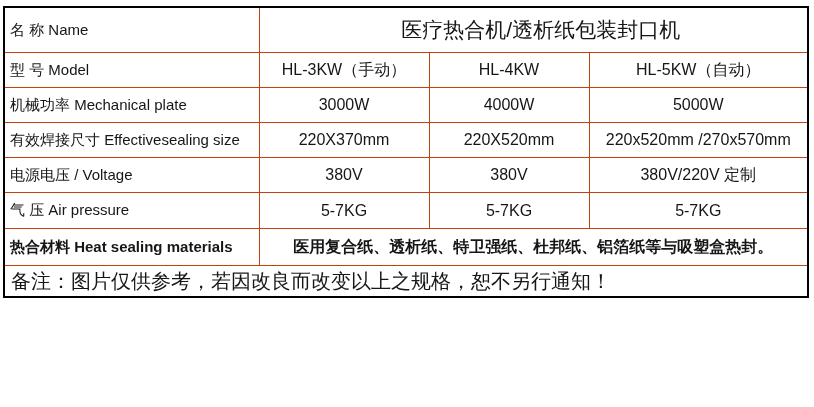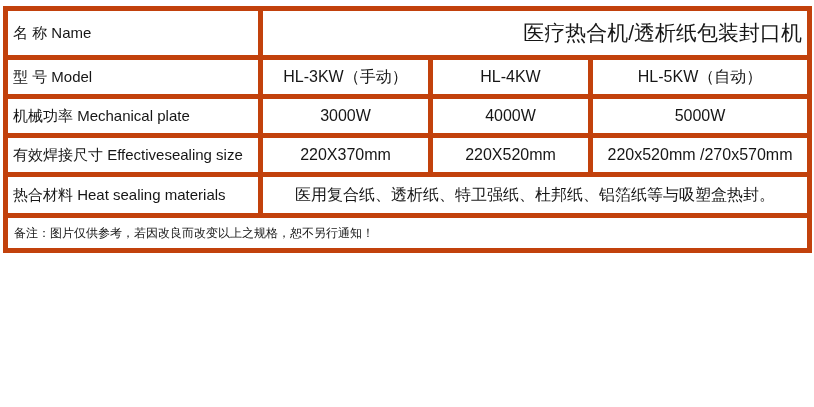--- a/index.html
+++ b/index.html
@@ -17,53 +17,53 @@
   table.spec {
     position: absolute;
     left: 3px;
     top: 6px;
     width: 804px;
     border-collapse: collapse;
     table-layout: fixed;
     border: 2px solid #000000;
   }
   td {
-    border: 5px solid #c2410c;
+    border: 1px solid #c2410c;
     padding: 0 5px;
     font-size: 16px;
     vertical-align: middle;
     overflow: hidden;
     white-space: nowrap;
   }
   td.label {
     text-align: left;
     font-size: 15px;
   }
   td.val {
     text-align: center;
   }
   td.title {
-    text-align: right;
+    text-align: center;
     font-size: 21px;
     padding-left: 20px;
   }
   td.span-val {
     text-align: center;
     font-size: 16px;
   }
   td.remark {
     text-align: left;
-    font-size: 12px;
+    font-size: 20px;
     padding-left: 6px;
   }
   tr.h46 td { height: 44px; }
   tr.h36 td { height: 34px; }
   tr.h56 td { height: 54px; }
   tr.h37 td { height: 35px; }
-  tr.h38 td { height: 36px; }
+  tr.h38 td { height: 36px; font-weight: bold; }
   tr.h32 td { height: 30px; }
   .twolines {
     display: inline-block;
     text-align: left;
     line-height: 1.55;
     vertical-align: middle;
   }
   .twolines span { display: block; }
 </style>
 </head>
@@ -92,20 +92,32 @@
       <td class="val">3000W</td>
       <td class="val">4000W</td>
       <td class="val">5000W</td>
     </tr>
     <tr class="h36">
       <td class="label">有效焊接尺寸 Effectivesealing size</td>
       <td class="val">220X370mm</td>
       <td class="val">220X520mm</td>
       <td class="val">220x520mm /270x570mm</td>
     </tr>
+    <tr class="h36">
+      <td class="label">电源电压 / Voltage</td>
+      <td class="val">380V</td>
+      <td class="val">380V</td>
+      <td class="val">380V/220V 定制</td>
+    </tr>
+    <tr class="h37">
+      <td class="label">气 压 Air pressure</td>
+      <td class="val">5-7KG</td>
+      <td class="val">5-7KG</td>
+      <td class="val">5-7KG</td>
+    </tr>
     <tr class="h38">
       <td class="label">热合材料 Heat sealing materials</td>
       <td class="span-val" colspan="3">医用复合纸、透析纸、特卫强纸、杜邦纸、铝箔纸等与吸塑盒热封。</td>
     </tr>
     <tr class="h32">
       <td class="remark" colspan="4">备注：图片仅供参考，若因改良而改变以上之规格，恕不另行通知！</td>
     </tr>
   </tbody>
 </table>
 

